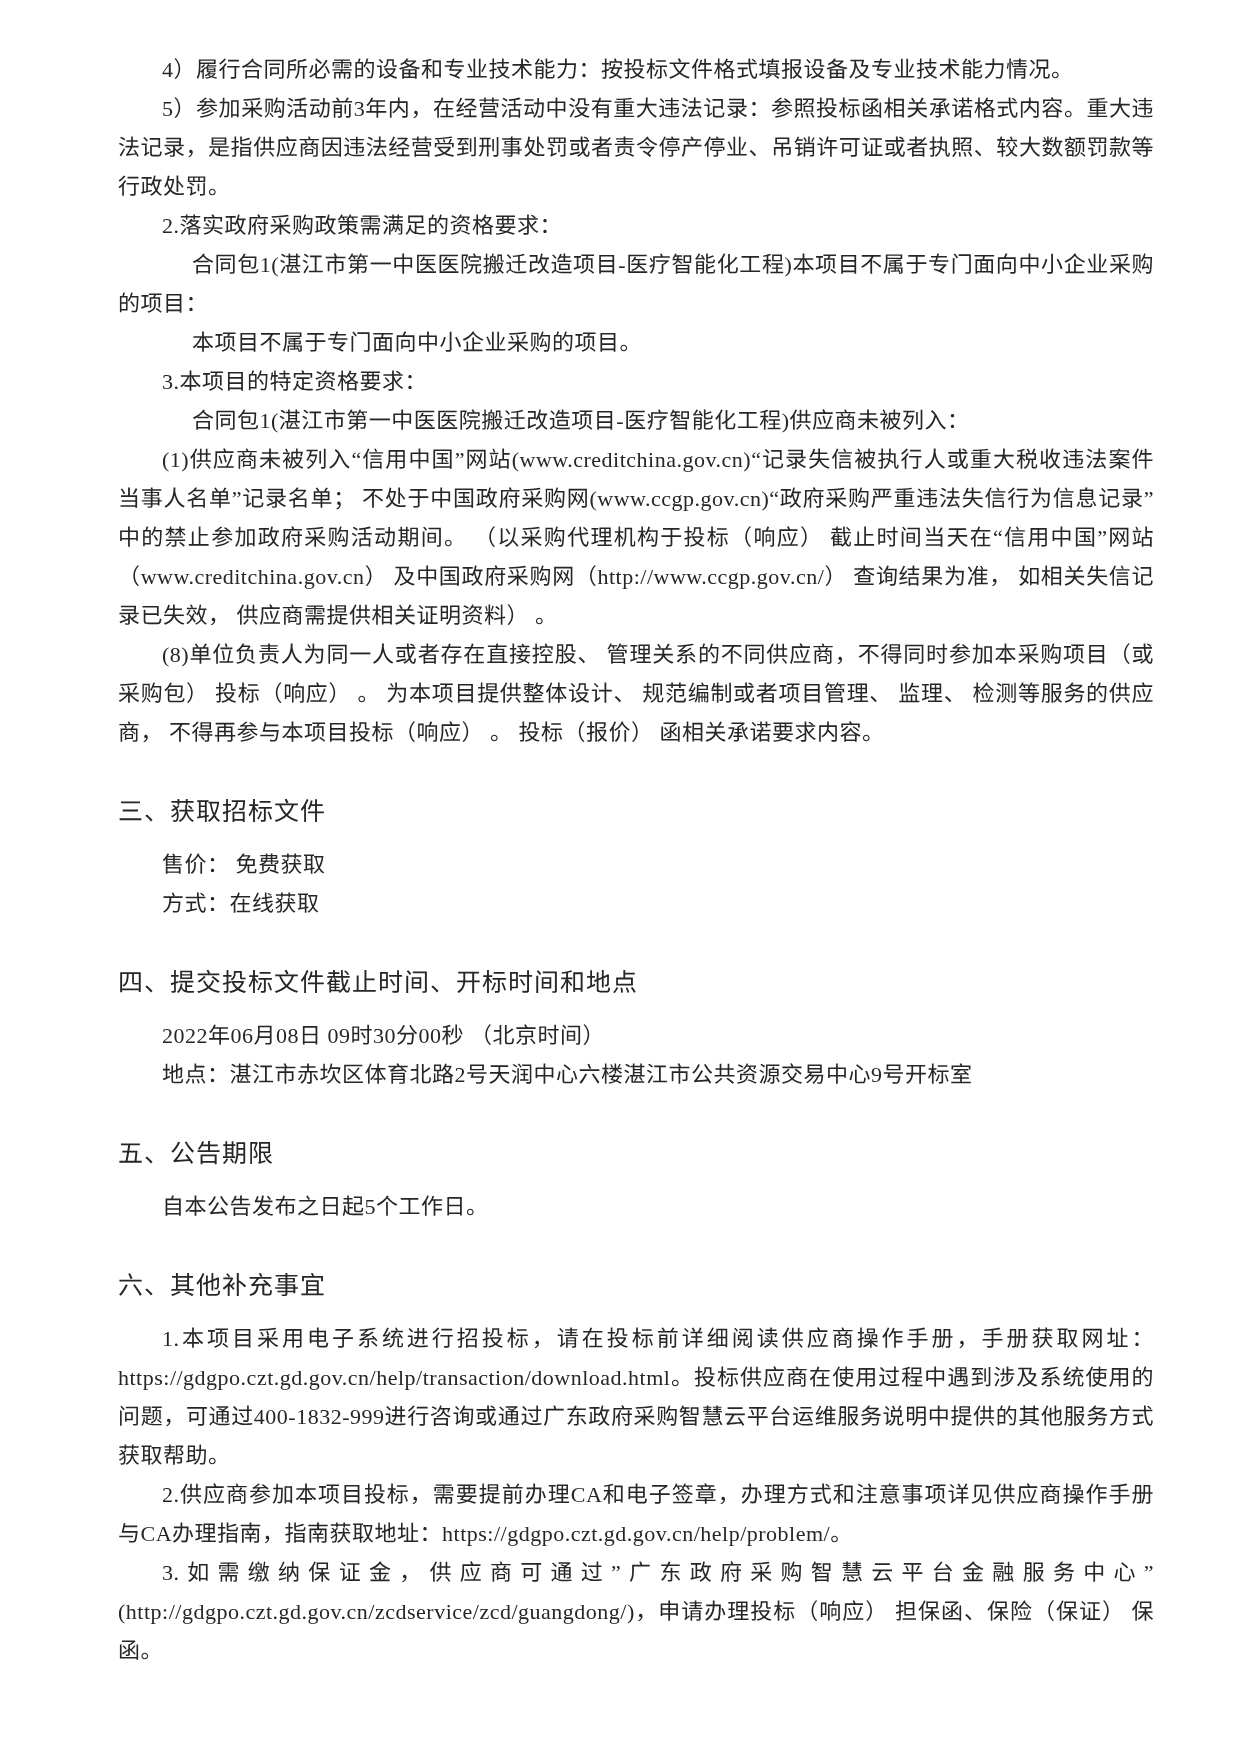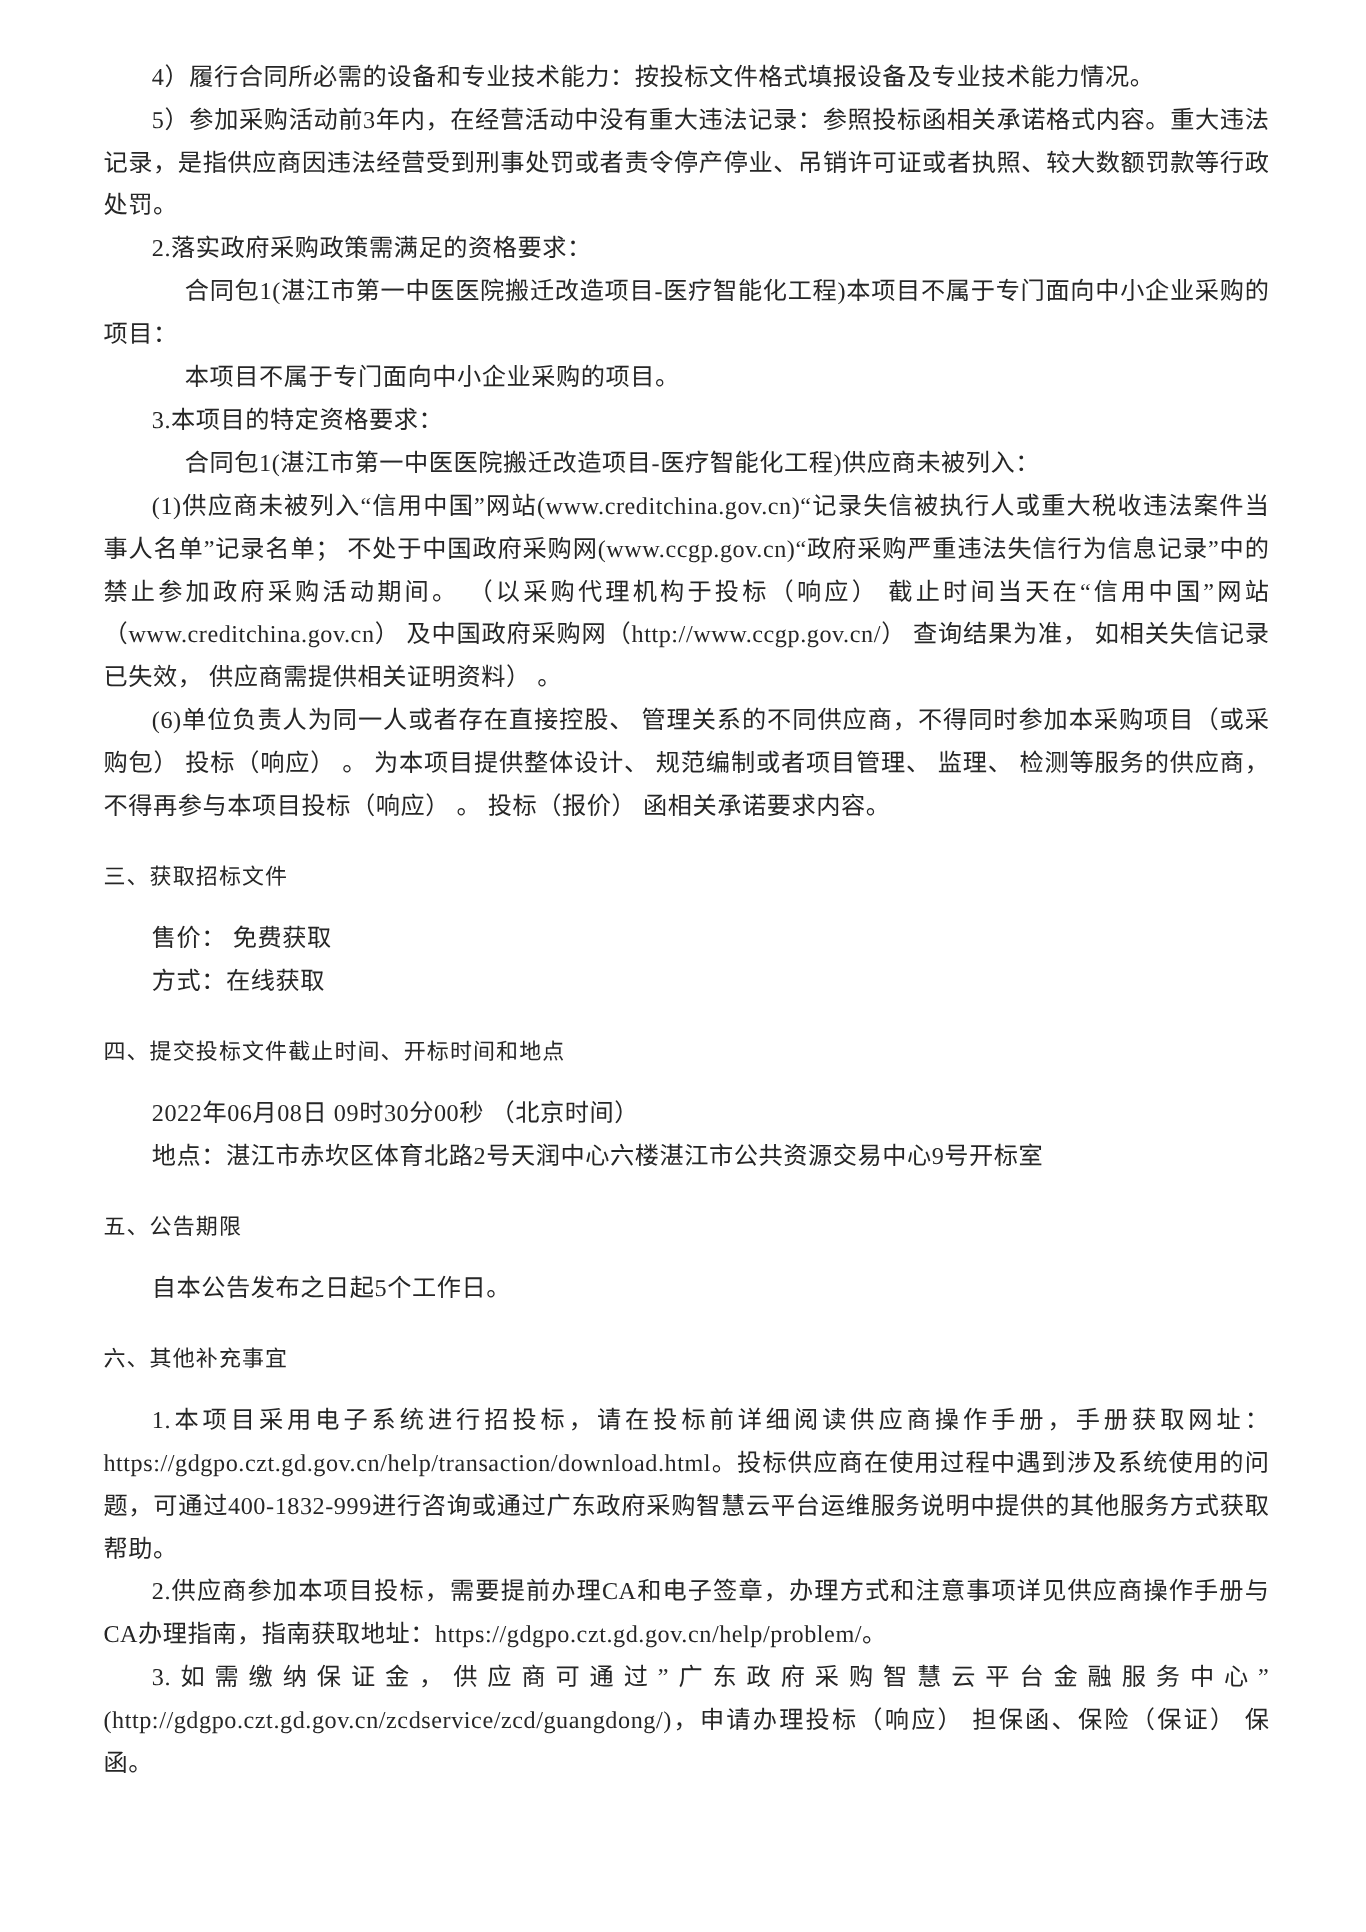--- a/index.html
+++ b/index.html
@@ -7,56 +7,55 @@
   body {
     width: 1242px;
     height: 1756px;
     overflow: hidden;
     font-family: "Liberation Serif", "DejaVu Serif", serif;
     color: #262626;
   }
   .page {
     width: 1242px;
     height: 1756px;
-    padding: 50px 88px 0 94px;
+    padding: 50px 88px 0 118px;
     background: #ffffff;
   }
   .body-p {
     font-size: 22px;
     line-height: 39px;
     text-align: justify;
     letter-spacing: 0.5px;
   }
   .indent-2 { text-indent: 44px; }   
   .indent-4 { text-indent: 74px; }   
   .sec-heading {
-    font-size: 20px;
+    font-size: 25px;
     font-weight: normal;
     line-height: 39px;
-    margin-top: 28px;
+    margin-top: 40px;
     margin-bottom: 14px;
     letter-spacing: 1px;
     text-align: left;
-    font-family: Liberation Mono, monospace;
   }
 </style>
 </head>
 <body>
 
 <div class="page">
 
   <p class="body-p indent-2">4）履行合同所必需的设备和专业技术能力：按投标文件格式填报设备及专业技术能力情况。</p>
   <p class="body-p indent-2">5）参加采购活动前3年内，在经营活动中没有重大违法记录：参照投标函相关承诺格式内容。重大违法记录，是指供应商因违法经营受到刑事处罚或者责令停产停业、吊销许可证或者执照、较大数额罚款等行政处罚。</p>
   <p class="body-p indent-2">2.落实政府采购政策需满足的资格要求：</p>
   <p class="body-p indent-4">合同包1(湛江市第一中医医院搬迁改造项目-医疗智能化工程)本项目不属于专门面向中小企业采购的项目：</p>
   <p class="body-p indent-4">本项目不属于专门面向中小企业采购的项目。</p>
   <p class="body-p indent-2">3.本项目的特定资格要求：</p>
   <p class="body-p indent-4">合同包1(湛江市第一中医医院搬迁改造项目-医疗智能化工程)供应商未被列入：</p>
   <p class="body-p indent-2">(1)供应商未被列入“信用中国”网站(www.creditchina.gov.cn)“记录失信被执行人或重大税收违法案件当事人名单”记录名单；  不处于中国政府采购网(www.ccgp.gov.cn)“政府采购严重违法失信行为信息记录”中的禁止参加政府采购活动期间。  （以采购代理机构于投标（响应）  截止时间当天在“信用中国”网站（www.creditchina.gov.cn）  及中国政府采购网（http://www.ccgp.gov.cn/）  查询结果为准，  如相关失信记录已失效，  供应商需提供相关证明资料） 。</p>
-  <p class="body-p indent-2">(6)单位负责人为同一人或者存在直接控股、 管理关系的不同供应商，不得同时参加本采购项目（或采购包）  投标（响应） 。  为本项目提供整体设计、  规范编制或者项目管理、  监理、  检测等服务的供应商，  不得再参与本项目投标（响应） 。  投标（报价）  函相关承诺要求内容。</p>
+  <p class="body-p indent-2">(8)单位负责人为同一人或者存在直接控股、 管理关系的不同供应商，不得同时参加本采购项目（或采购包）  投标（响应） 。  为本项目提供整体设计、  规范编制或者项目管理、  监理、  检测等服务的供应商，  不得再参与本项目投标（响应） 。  投标（报价）  函相关承诺要求内容。</p>
 
   <h2 class="sec-heading">三、获取招标文件</h2>
   <p class="body-p indent-2">售价： 免费获取</p>
   <p class="body-p indent-2">方式：在线获取</p>
 
   <h2 class="sec-heading">四、提交投标文件截止时间、开标时间和地点</h2>
   <p class="body-p indent-2">2022年06月08日 09时30分00秒 （北京时间）</p>
   <p class="body-p indent-2">地点：湛江市赤坎区体育北路2号天润中心六楼湛江市公共资源交易中心9号开标室</p>
 
   <h2 class="sec-heading">五、公告期限</h2>

